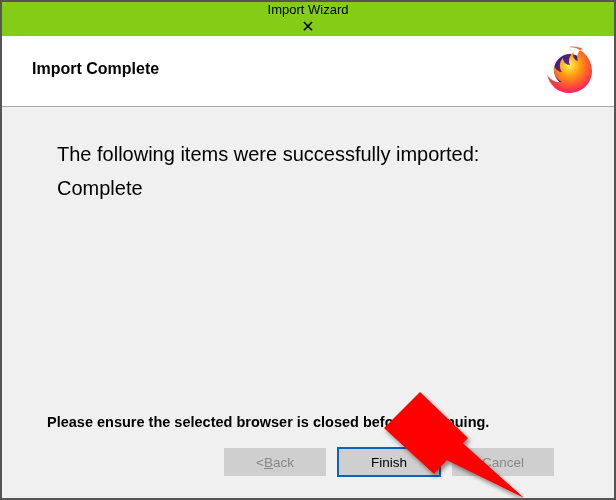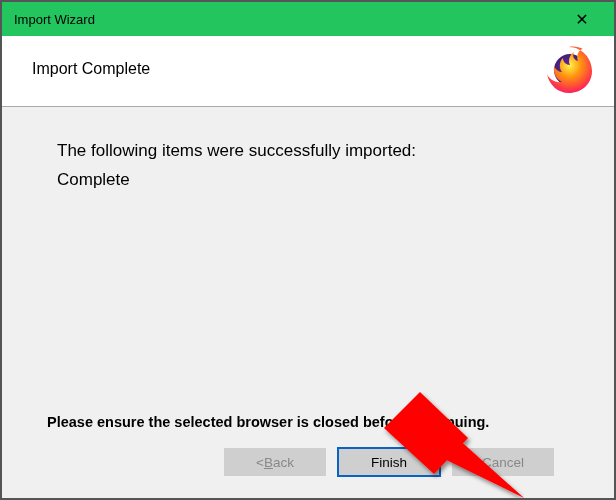--- a/index.html
+++ b/index.html
@@ -11,23 +11,24 @@
     height: 500px;
     overflow: hidden;
     border: 2px solid #555;
   }
   .titlebar {
     display: flex;
     align-items: center;
     justify-content: space-between;
     height: 34px;
     padding: 0 12px 0 12px;
-    background: #22c55e;
+    background: #84cc16;
     font-size: 13px;
     color: #000;
+    flex-direction: column;
   }
   .close-btn {
     width: 40px;
     height: 30px;
     display: flex;
     align-items: center;
     justify-content: center;
     font-size: 16px;
     color: #000;
     cursor: pointer;
@@ -35,35 +36,35 @@
   }
   .header {
     display: flex;
     align-items: center;
     justify-content: space-between;
     padding: 8px 20px 12px 30px;
     background: #fff;
     border-bottom: 1px solid #aaa;
   }
   .header-title {
-    font-weight: 400;
+    font-weight: 700;
     font-size: 16px;
     color: #000;
   }
   .logo-wrap { width: 50px; height: 50px; }
   .content-area {
     background: #f0f0f0;
     padding: 30px 50px 0 55px;
     height: calc(100% - 34px - 71px);
     position: relative;
     display: flex;
     flex-direction: column;
   }
   .body-text {
-    font-size: 17px;
+    font-size: 20px;
     color: #000;
     line-height: 1.7;
   }
   .warning-text {
     font-size: 14.5px;
     font-weight: 700;
     color: #000;
     margin-top: auto;
     margin-bottom: 18px;
     margin-left: -10px;

